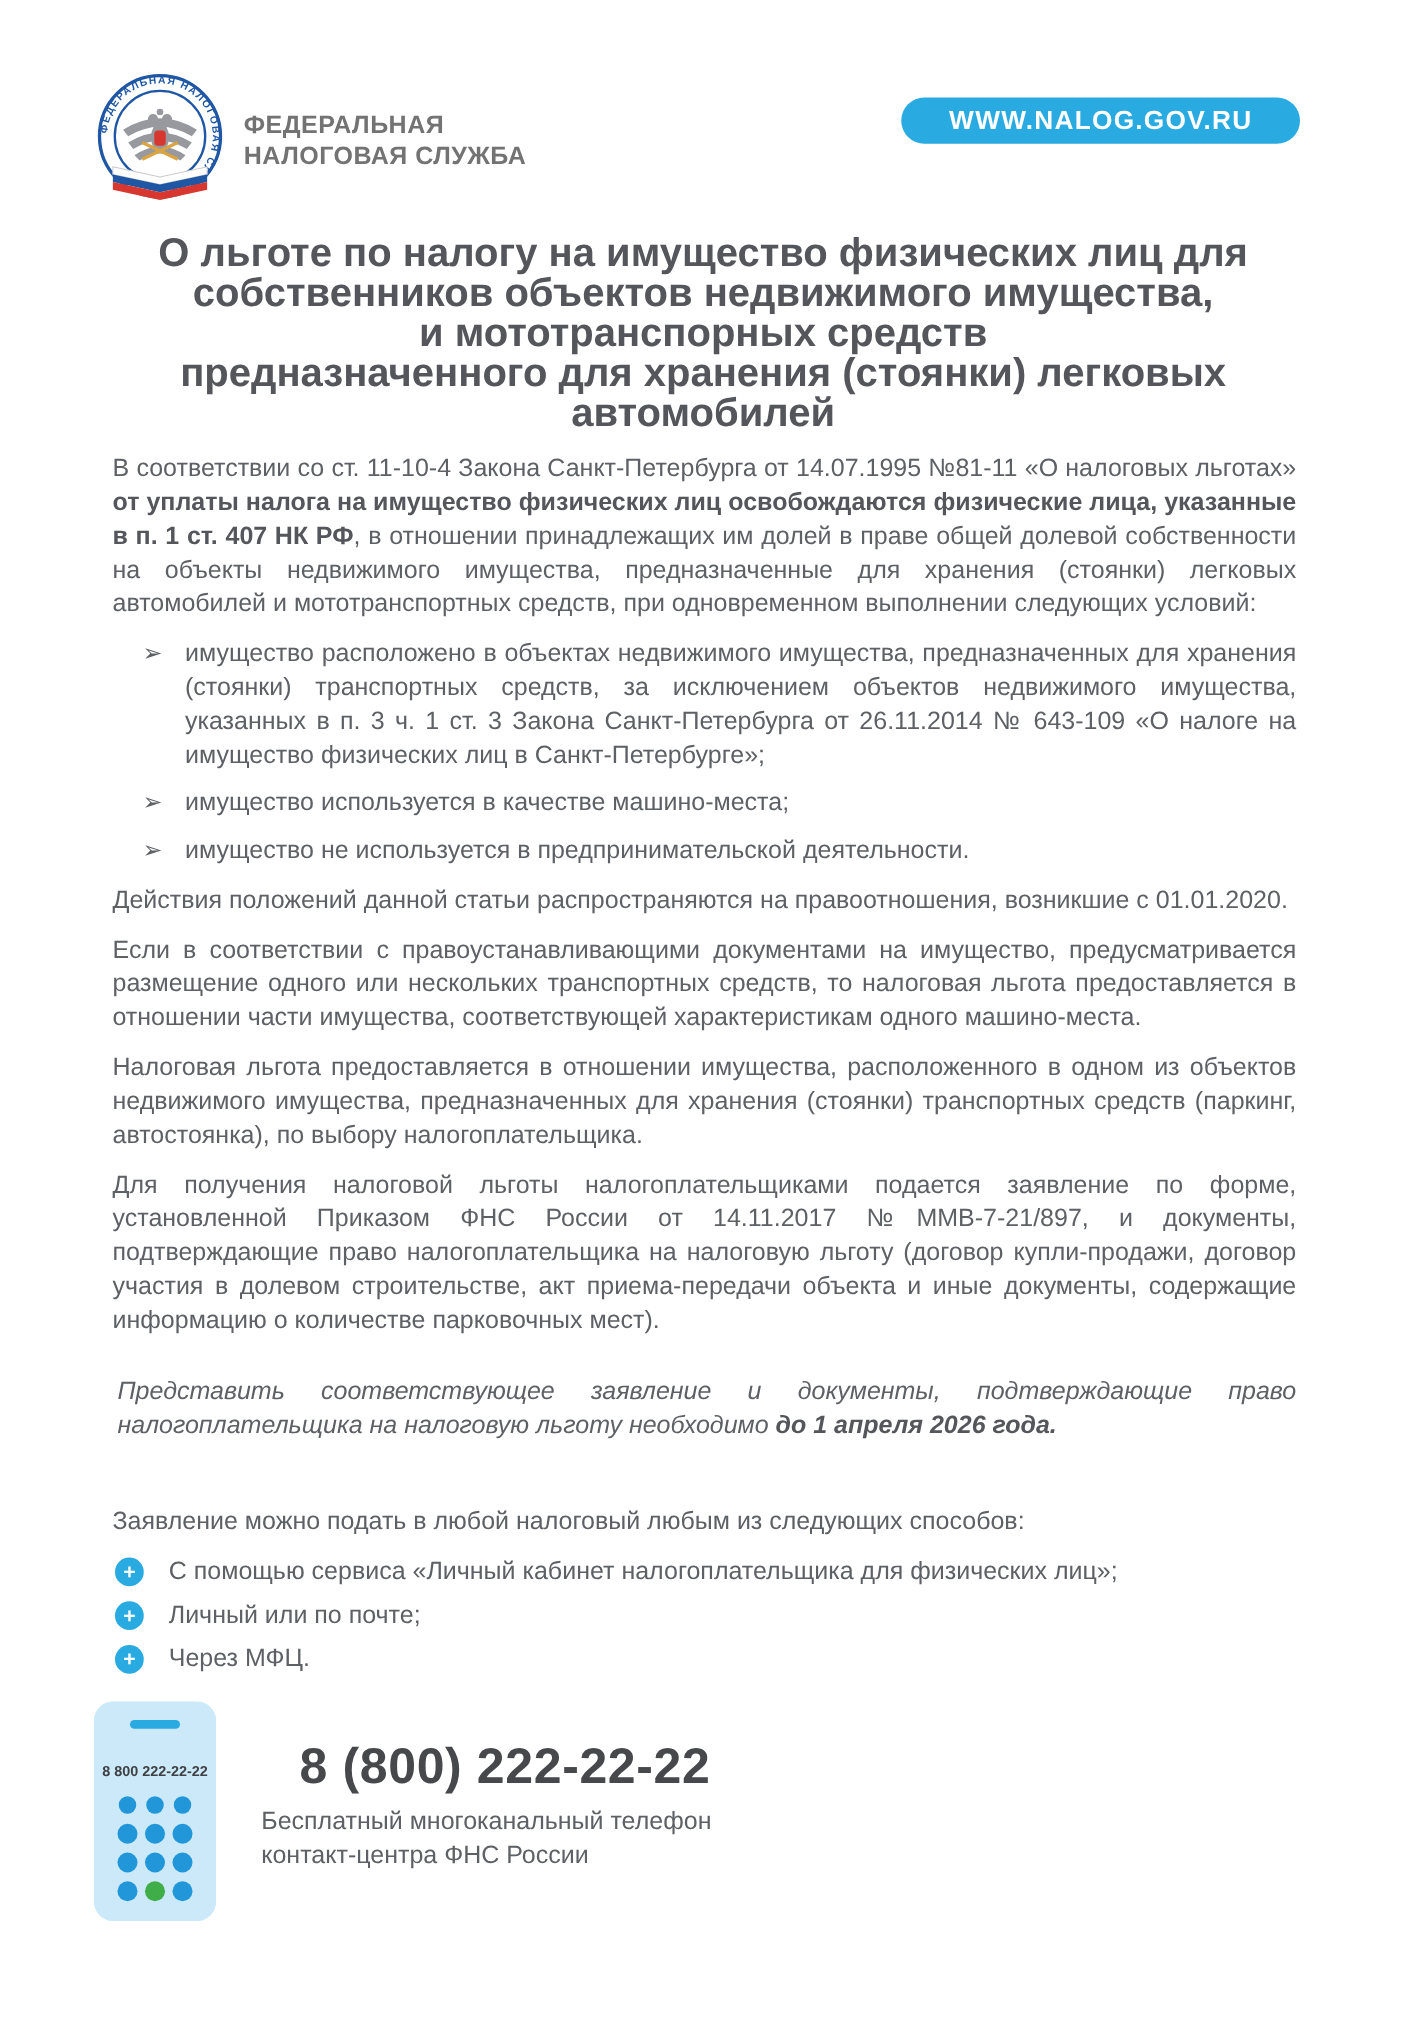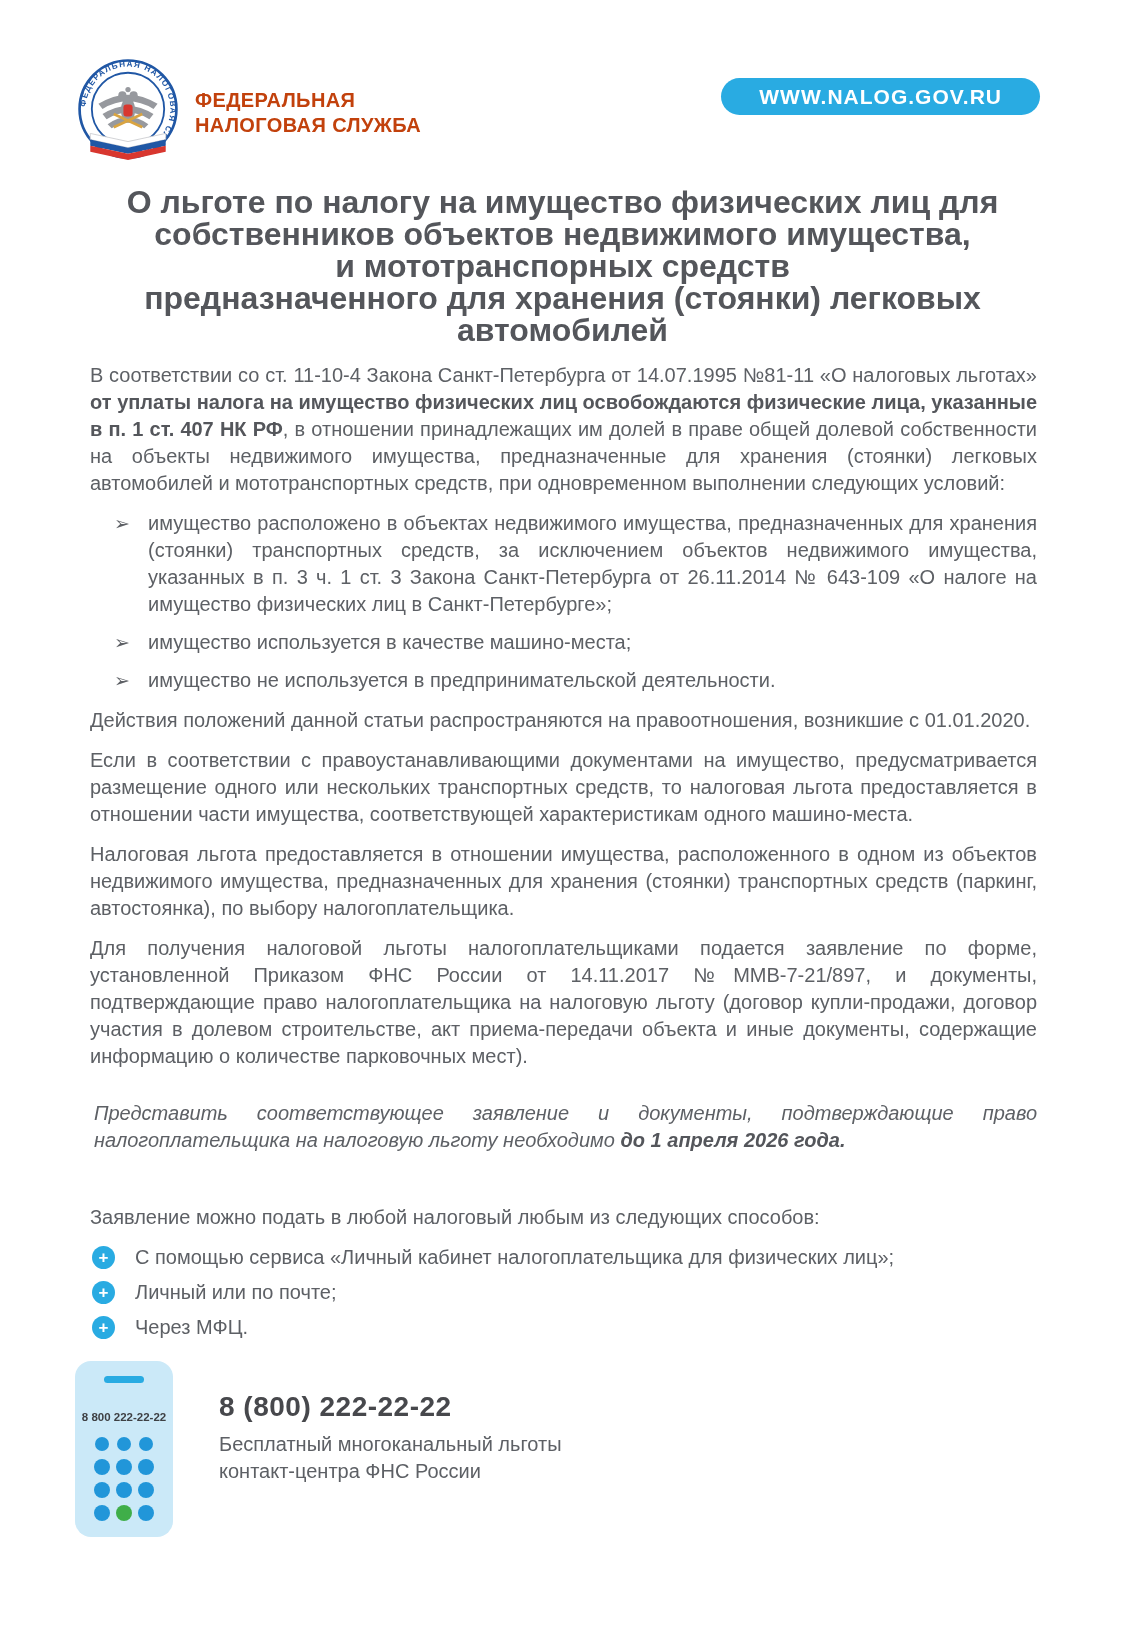--- a/index.html
+++ b/index.html
@@ -21,21 +21,21 @@
     align-items: flex-start;
     padding: 58px 85px 0 75px;
   }
   .emblem { width: 106px; height: 106px; flex: 0 0 auto; }
   .wordmark {
     margin: 30px 0 0 14px;
     font-size: 20px;
     font-weight: 700;
     line-height: 25px;
     letter-spacing: 0.4px;
-    color: #c2410c;
+    color: #737373;
     text-transform: uppercase;
   }
   .badge {
     margin-left: auto;
     margin-top: 20px;
     background: #29abe2;
     color: #ffffff;
     border: none;
     border-radius: 24px;
     height: 37px;
@@ -106,29 +106,29 @@
     font-weight: 700;
     line-height: 23px;
     text-align: center;
   }
 
   
   .footer {
     display: flex;
     align-items: flex-start;
     margin: 20px 0 0 75px;
-    gap: 10px;
   }
   .phone-icon { width: 98px; height: 176px; flex: 0 0 auto; }
   .phone-block { margin: 30px 0 0 36px; }
   .phone-number {
-    font-size: 28px;
+    font-size: 40px;
     font-weight: 700;
     letter-spacing: 0.5px;
     color: #47484c;
+    text-align: center;
   }
   .phone-caption {
     margin-top: 8px;
     font-size: 20px;
     line-height: 27px;
     color: #5d6065;
     max-width: 390px;
   }
 </style>
 </head>
@@ -234,17 +234,17 @@
           <circle cx="49" cy="129" r="8" fill="#2196d9"></circle>
           <circle cx="71" cy="129" r="8" fill="#2196d9"></circle>
         <circle cx="27" cy="152" r="8" fill="#2196d9"></circle>
           <circle cx="49" cy="152" r="8" fill="#3fae49"></circle>
           <circle cx="71" cy="152" r="8" fill="#2196d9"></circle>
       </g>
     </svg>
 
     <div class="phone-block">
       <div class="phone-number">8 (800) 222-22-22</div>
-      <div class="phone-caption">Бесплатный многоканальный льготы контакт-центра ФНС России</div>
+      <div class="phone-caption">Бесплатный многоканальный телефон контакт-центра ФНС России</div>
     </div>
   </div>
 
 </div>
 
 </body></html>

